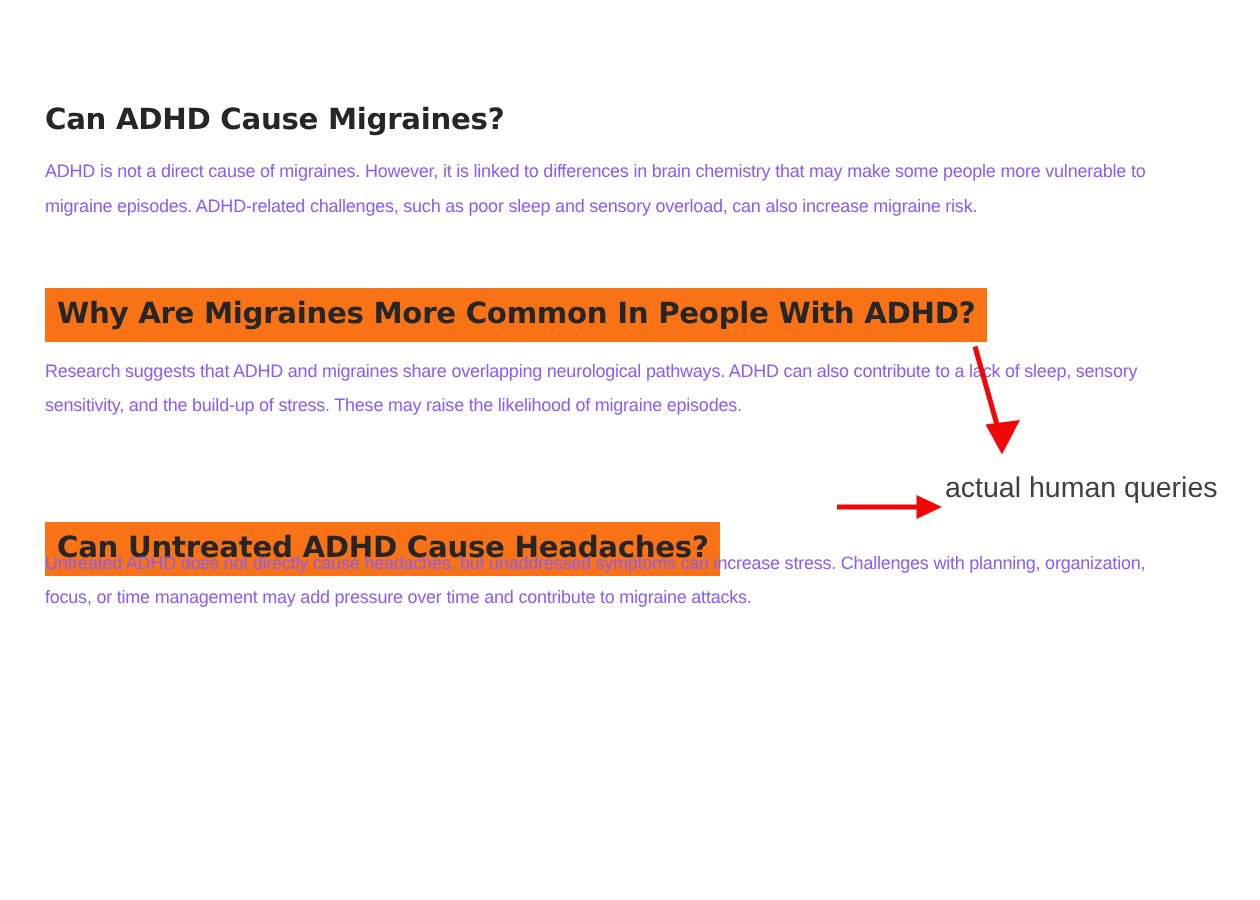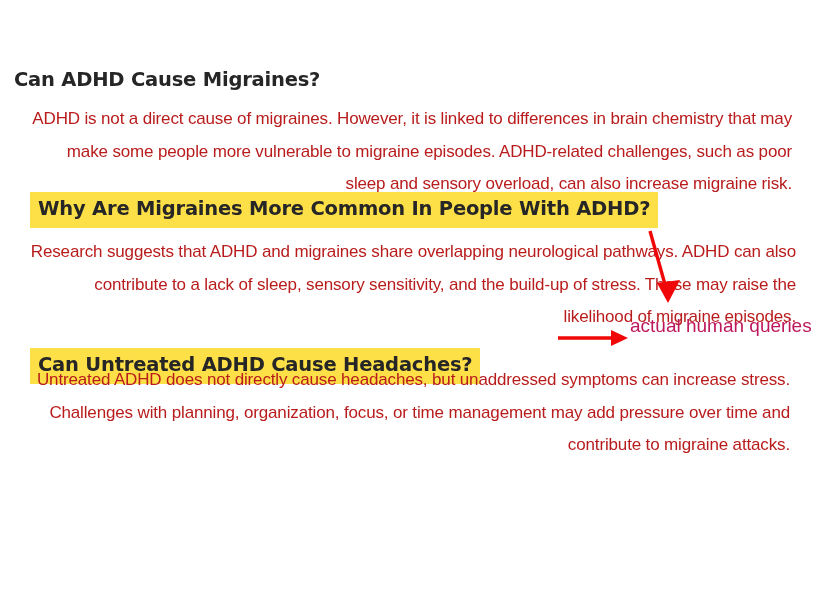--- a/index.html
+++ b/index.html
@@ -41,39 +41,38 @@
     font-family: "DejaVu Sans", sans-serif;
     font-weight: 700;
     font-size: 19.5px;
     letter-spacing: -0.2px;
     color: #262626;
     line-height: 1.28;
   }
 
   .qa-heading.highlighted {
     display: inline-block;
-    background: #fde047;
+    background: #f97316;
     padding: 5px 8px 6px 8px;
     box-decoration-break: clone;
     -webkit-box-decoration-break: clone;
   }
 
   .qa-body {
     margin: 0;
     font-family: "Liberation Sans", sans-serif;
-    font-size: 17px;
+    font-size: 12px;
     font-weight: 400;
-    color: #b91c1c;
+    color: #8b5cf6;
     line-height: 1.92;
     letter-spacing: -0.15px;
-    text-align: right;
   }
 
   
-  #heading-1 { position: absolute; left: 14px; top: 68px; }
+  #heading-1 { position: absolute; left: 30px; top: 68px; }
   #body-1    { position: absolute; left: 30px; top: 103px; width: 762px; }
 
   #heading-2-wrap { position: absolute; left: 30px; top: 192px; }
   #body-2    { position: absolute; left: 30px; top: 236px; width: 766px; }
 
   #heading-3-wrap { position: absolute; left: 30px; top: 319px; margin-top: 29px; }
   #body-3    { position: absolute; left: 30px; top: 364px; width: 760px; }
 
   #heading-4 { position: absolute; left: 30px; top: 450px; width: 740px; }
   #body-4    { position: absolute; left: 30px; top: 511px; width: 760px; }
@@ -85,21 +84,21 @@
     width: 840px;
     height: 600px;
     pointer-events: none;
   }
 
   .annotation-label {
     position: absolute;
     font-family: "Liberation Sans", sans-serif;
     font-size: 19px;
     font-weight: 400;
-    color: #be185d;
+    color: #404040;
     line-height: 1.32;
     text-align: center;
     white-space: nowrap;
   }
   #annotation-text {
     left: 630px;
     top: 313px;
     width: 180px;
   }
 </style>

